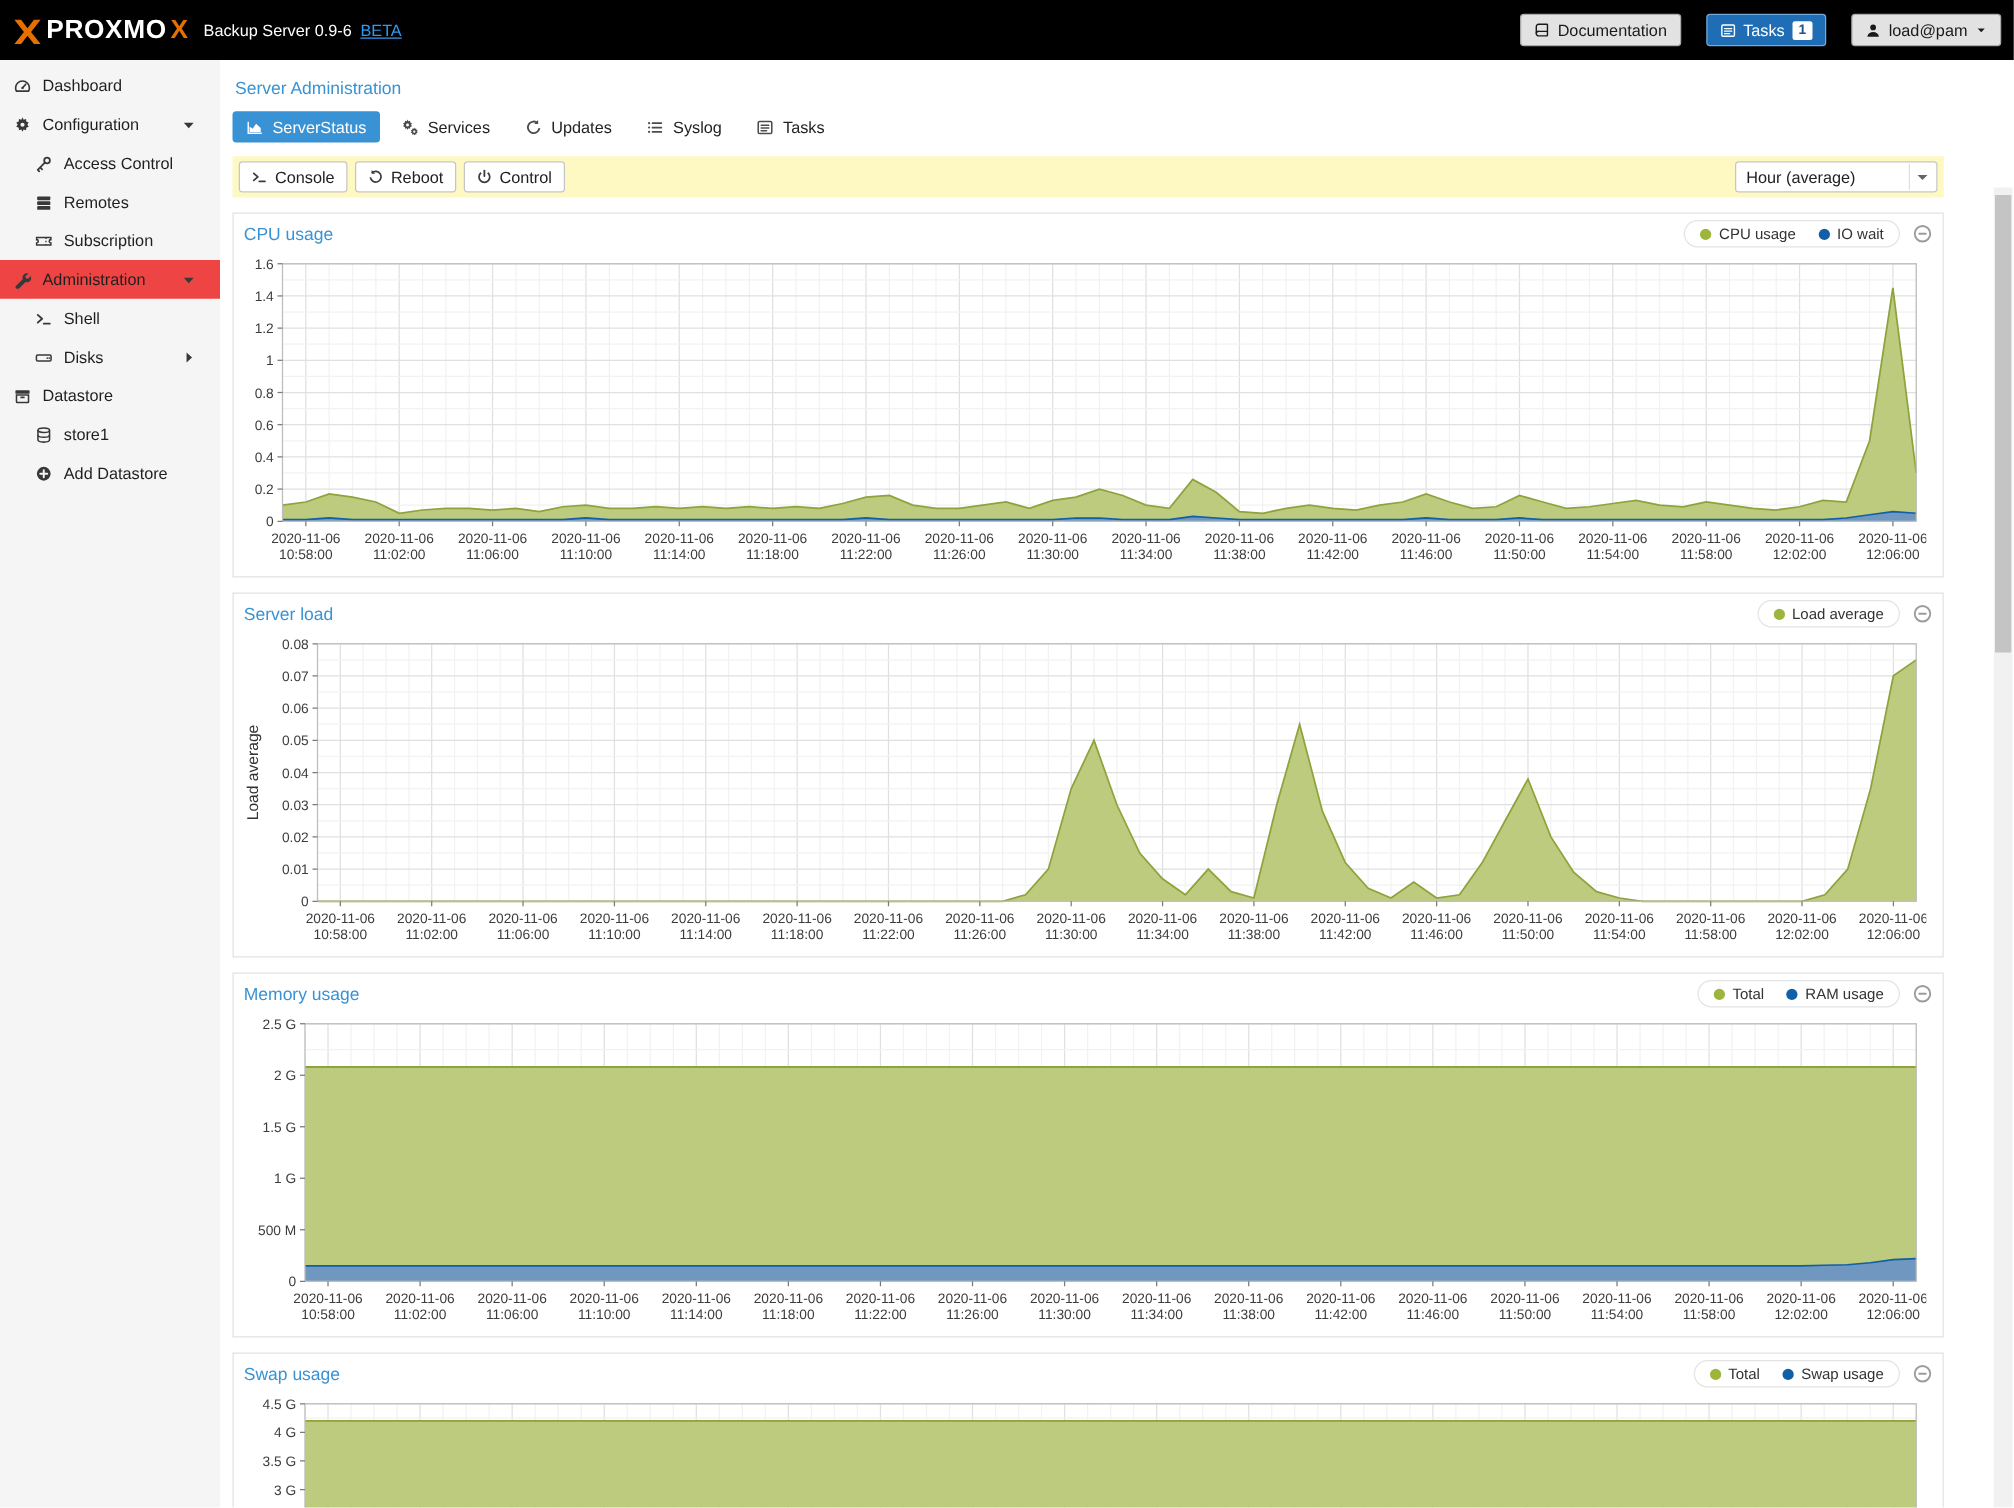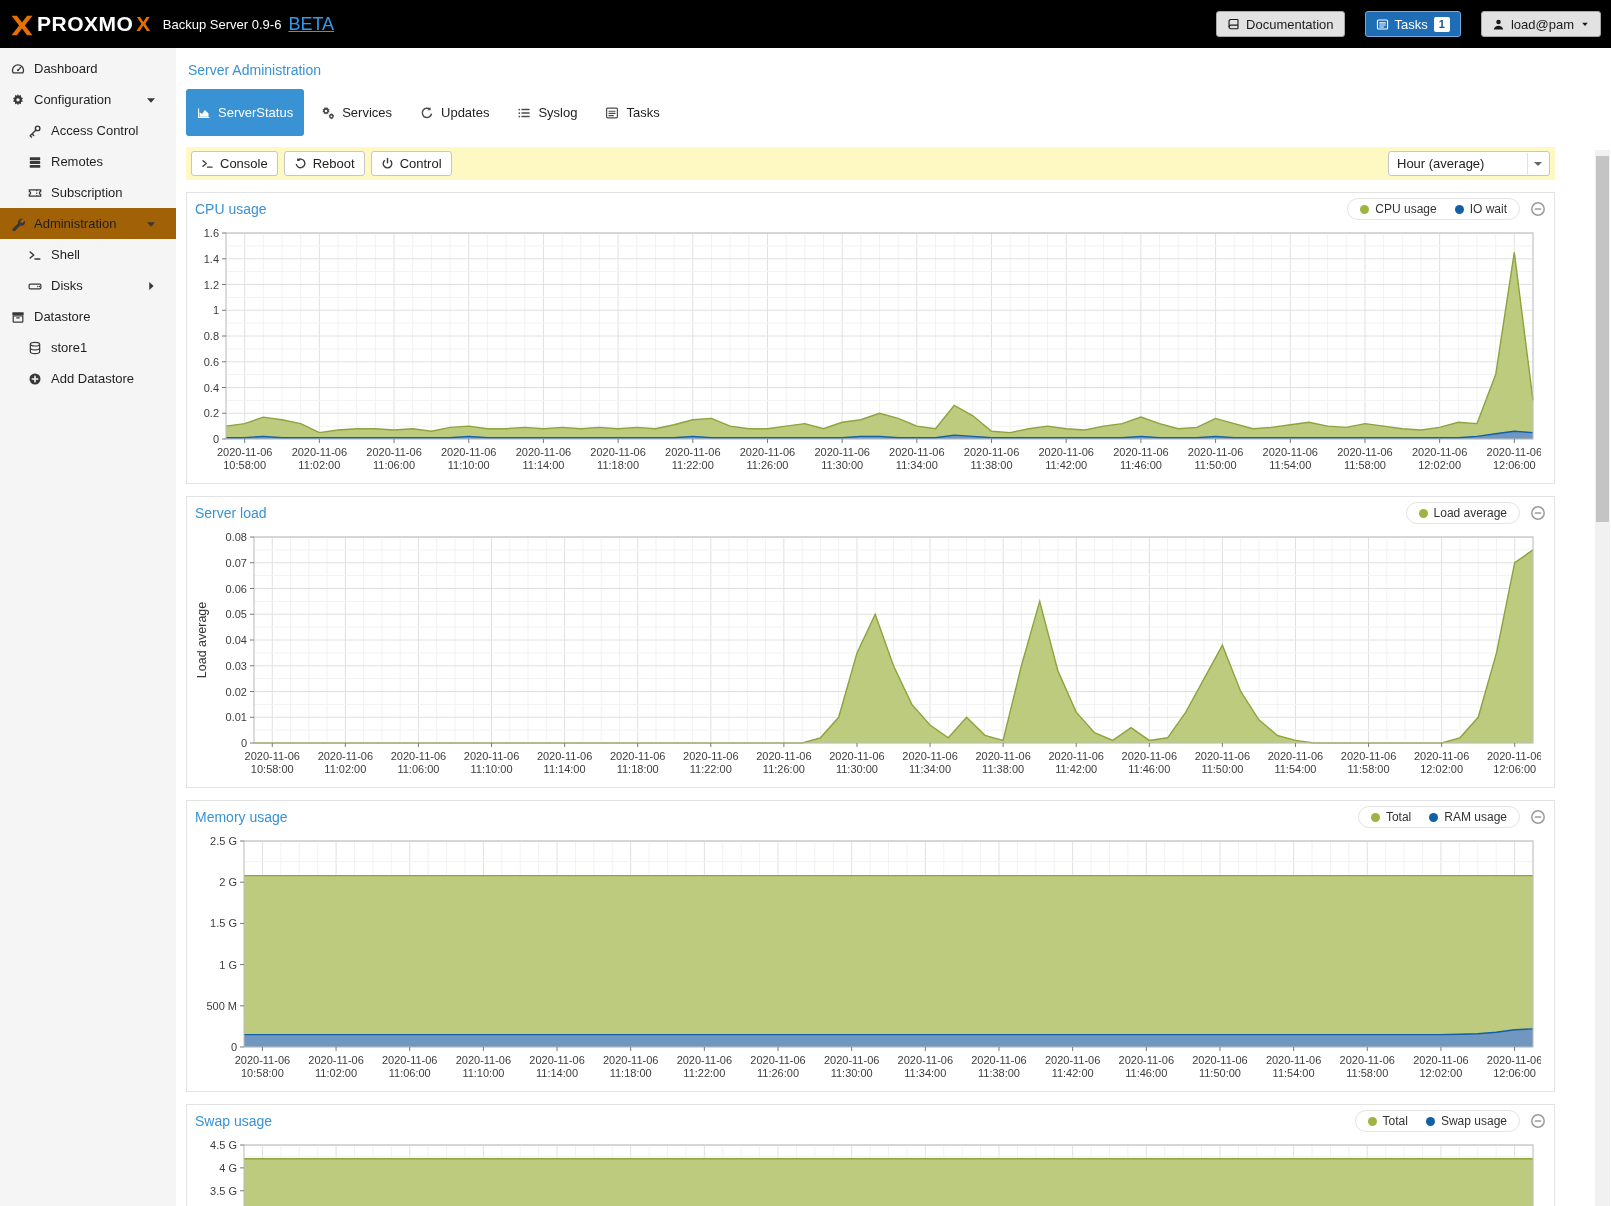--- a/index.html
+++ b/index.html
@@ -11,44 +11,44 @@
   svg { display:block; }
   .icon { display:inline-flex; }
   .icon svg { width:100%; height:100%; }
 
   
   .topbar { height:48px; background:#000000; color:#fff; display:flex; align-items:center; padding:0 10px; position:relative; z-index:5; }
   .logo { display:flex; align-items:center; gap:3px; font-weight:bold; font-size:21px; letter-spacing:.5px; }
   .ico22 { width:24px; height:24px; }
   .logo .accent { color:#e57000; }
   .product { margin-left:12px; font-size:13px; color:#fff; }
-  .beta { margin-left:7px; color:#2e9af0; text-decoration:underline; font-size:18px; cursor:pointer; }
+  .beta { margin-left:7px; color:#2e9af0; text-decoration:underline; font-size:13px; cursor:pointer; }
   .topbar-right { margin-left:auto; display:flex; gap:20px; align-items:center; }
   .tb-btn { height:26px; display:inline-flex; align-items:center; gap:6px; padding:0 10px; border-radius:3px;
     font-size:13px; font-family:inherit; background:#e2e2e2; color:#1a1a1a; border:1px solid #a8a8a8; cursor:pointer; }
   .tb-btn.blue { background:#1f6eb5; color:#fff; border-color:#74a9d8; }
   .badge { background:#fff; color:#18558c; font-size:11px; font-weight:bold; border-radius:2px; padding:1px 5px; line-height:13px; }
   .ico13 { width:13px; height:13px; }
   .ico10 { width:10px; height:10px; }
 
   
   .sidebar { position:absolute; top:48px; left:0; width:176px; bottom:0; background:#f5f5f5; padding-top:5px;text-align:center; }
   .side-item { position:relative; height:31px; display:flex; align-items:center; font-size:13px; color:#1f1f1f; cursor:pointer; }
   .side-item .icon { width:14px; height:14px; color:#383838; margin-right:9px; flex:none; }
   .side-item.lvl0 { padding-left:11px; }
   .side-item.lvl1 { padding-left:28px; }
-  .side-item.selected { background:#a16207; }
+  .side-item.selected { background:#ef4444; }
   .side-caret { position:absolute; right:9px; width:12px; height:12px; color:#848484; }
 
   
   .content { position:absolute; left:176px; top:48px; right:0; bottom:0; background:#fff; overflow:hidden; }
   .inner { padding:8px 56px 0 10px; }
   .page-title { color:#3892d4; font-size:14px; padding:6px 0 2px 2px; }
   .tabs { display:flex; gap:6px; margin-top:9px; }
-  .tab { display:inline-flex; align-items:center; gap:7px; padding:16px 11px; font-size:13px; border-radius:3px; color:#222; cursor:pointer; background:transparent; border:0; font-family:inherit; }
+  .tab { display:inline-flex; align-items:center; gap:7px; padding:5px 11px; font-size:13px; border-radius:3px; color:#222; cursor:pointer; background:transparent; border:0; font-family:inherit; }
   .tab .icon { width:14px; height:14px; color:#4c4c4c; }
   .tab.active { background:#3892d4; color:#fff; }
   .tab.active .icon { color:#fff; }
 
   .toolbar { margin-top:11px; background:#fef9c3; padding:4px 5px; display:flex; align-items:flex-end; }
   .tb-group { display:flex; gap:6px; }
   .tool-btn { display:inline-flex; align-items:center; gap:6px; background:#fff; border:1px solid #c6c6c6; border-radius:3px;
     padding:3px 9px; font-size:13px; color:#222; cursor:pointer; font-family:inherit; height:25px; }
   .tool-btn .icon { width:13px; height:13px; color:#3c3c3c; }
   .range-select { margin-left:auto; position:relative; width:162px; height:25px; background:#fff; border:1px solid #c6c6c6;

